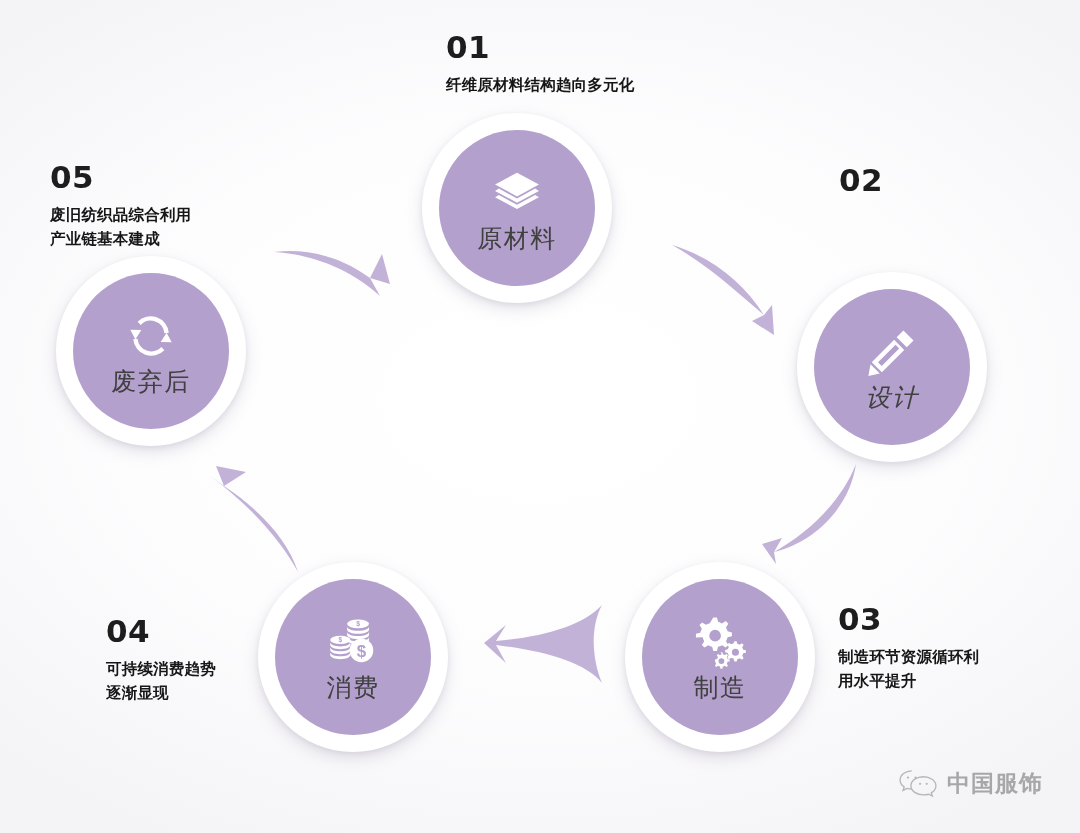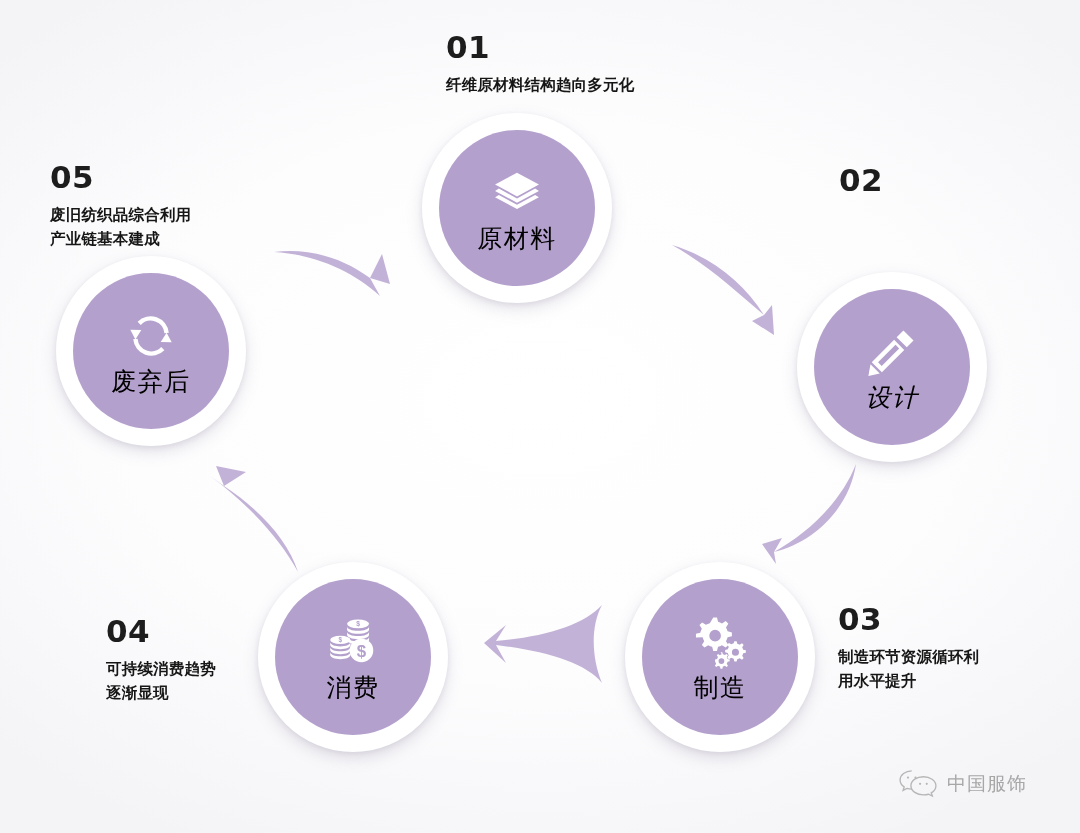--- a/index.html
+++ b/index.html
@@ -41,21 +41,21 @@
     gap: 2px;
   }
   .node-icon {
     display: block;
     width: 54px;
     height: 54px;
     margin-bottom: 4px;
   }
   .node-icon svg { display:block; width:100%; height:100%; }
   .node-label {
-    color: #000000;
+    color: #404040;
     font-size: 25px;
     letter-spacing: 1.5px;
     line-height: 1;
     font-weight: 400;
     white-space: nowrap;
   }
 
   
   #node-0 { left: 422px; top: 113px; }
   #node-1 { left: 797px; top: 272px; font-style: italic; }
@@ -102,24 +102,25 @@
     position: absolute;
     left: 898px;
     top: 768px;
     display: flex;
     align-items: center;
     gap: 9px;
   }
   #watermark .wm-icon { width: 40px; height: 30px; display:block; }
   #watermark .wm-icon svg { display:block; width:100%; height:100%; }
   #watermark .wm-text {
-    font-size: 19px;
+    font-size: 23px;
     color: #a7a7a7;
     letter-spacing: 1px;
     line-height: 1;
+    font-weight: bold;
   }
 </style>
 </head>
 <body>
 
 <div id="canvas">
 
   <div class="node" id="node-0">
     <div class="node-inner">
       <span class="node-icon">

